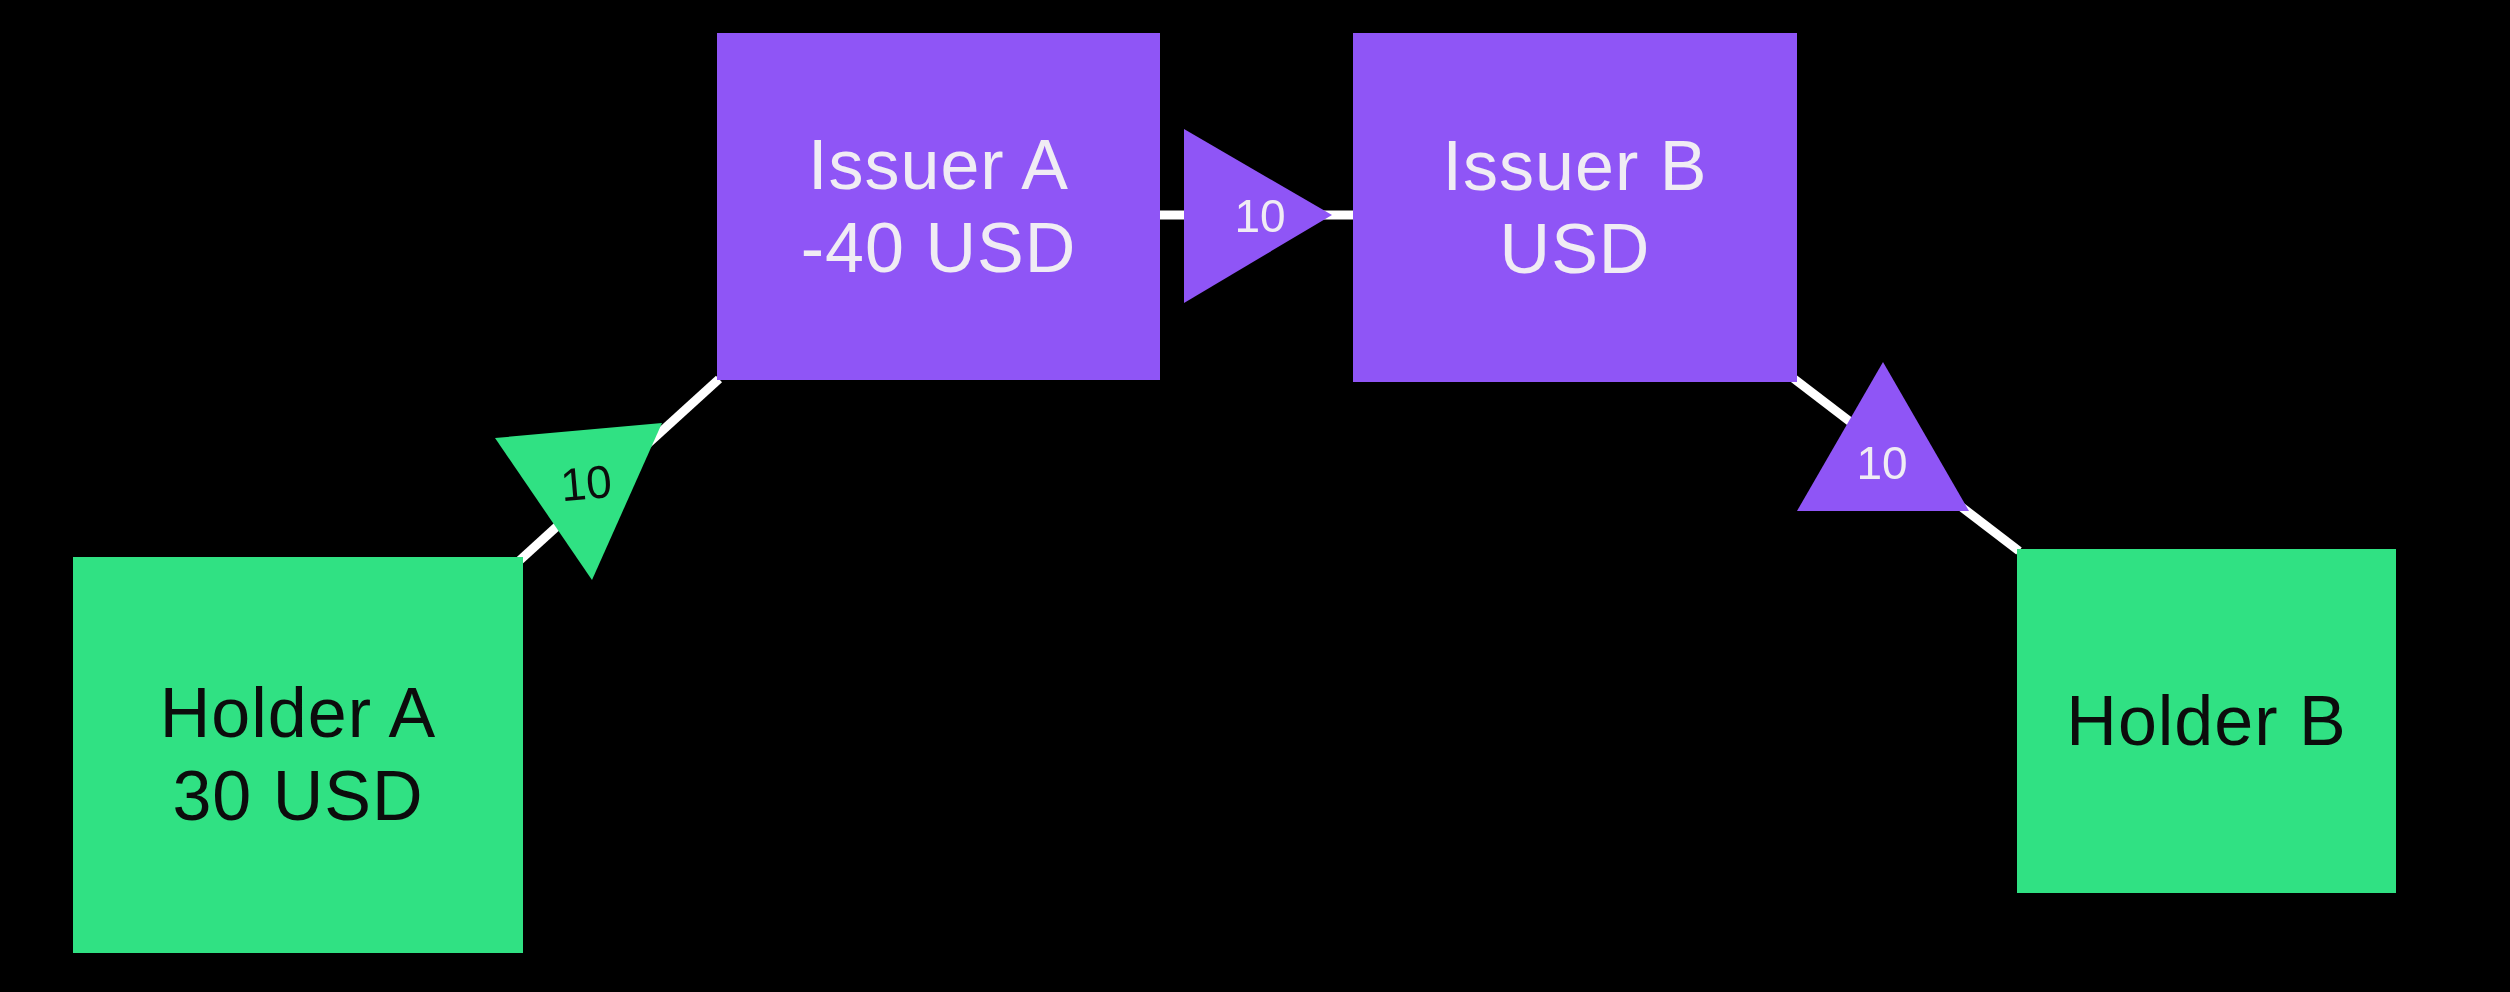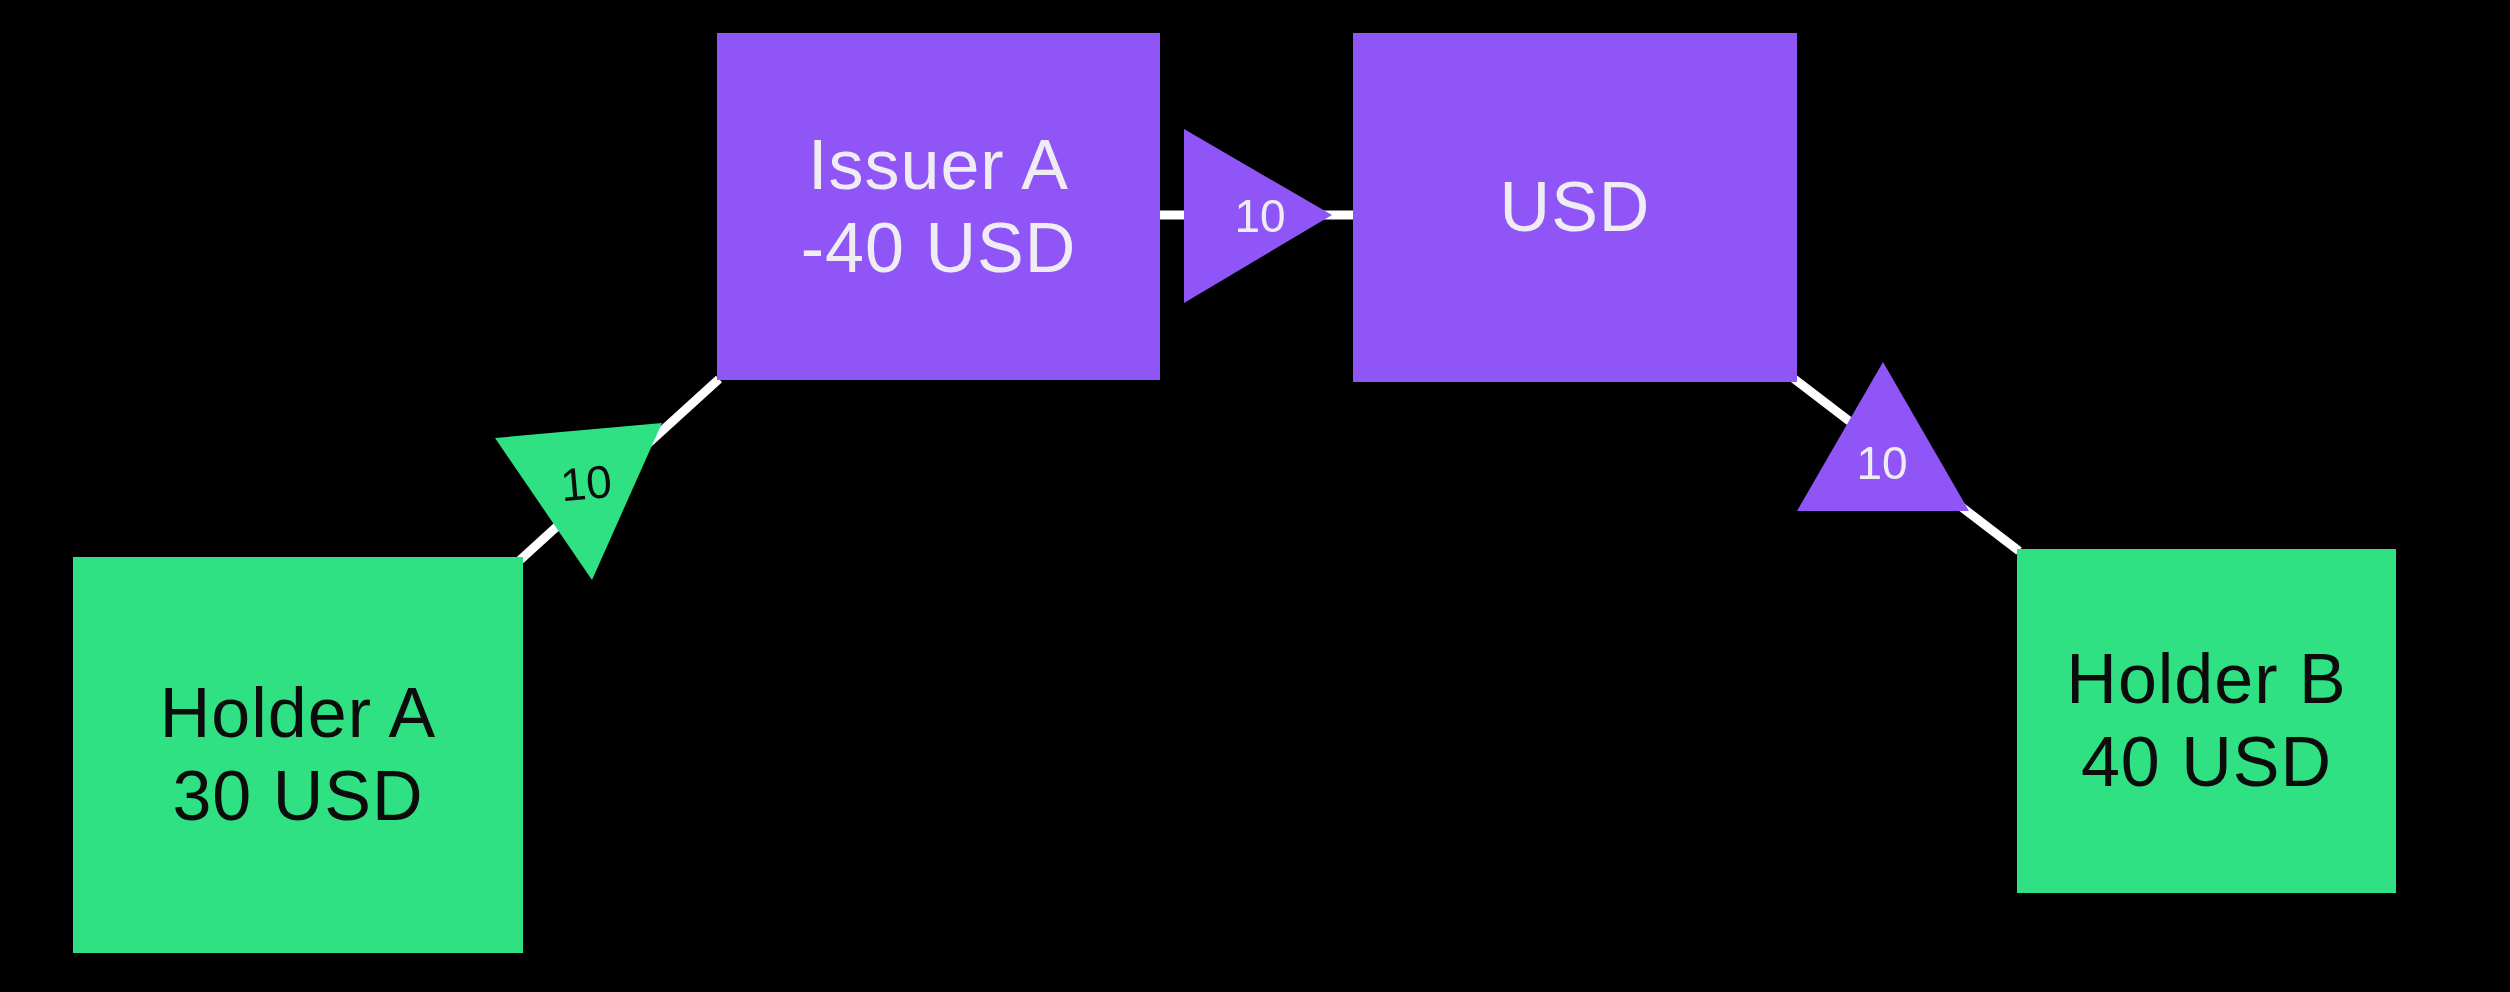--- a/index.html
+++ b/index.html
@@ -76,26 +76,26 @@
     <text class="edge-label light" x="1260" y="216" text-anchor="middle" dominant-baseline="central">10</text>
     <text class="edge-label light" x="1882" y="463" text-anchor="middle" dominant-baseline="central">10</text>
   </svg>
 
   <div class="node issuer" style="left:717px; top:33px; width:443px; height:347px;">
     <div>Issuer A</div>
     <div>-40 USD</div>
   </div>
 
   <div class="node issuer" style="left:1353px; top:33px; width:444px; height:349px;">
+    <div>Issuer B</div>
     <div>USD</div>
   </div>
 
   <div class="node holder" style="left:73px; top:557px; width:450px; height:396px;">
     <div>Holder A</div>
     <div>30 USD</div>
   </div>
 
   <div class="node holder" style="left:2017px; top:549px; width:379px; height:344px;">
     <div>Holder B</div>
-    <div>40 USD</div>
   </div>
 
 </div>
 
 </body></html>

